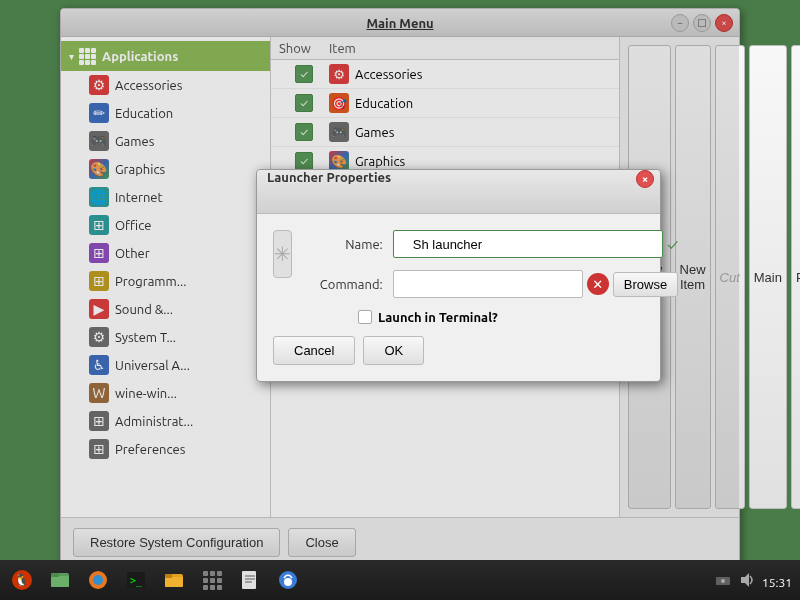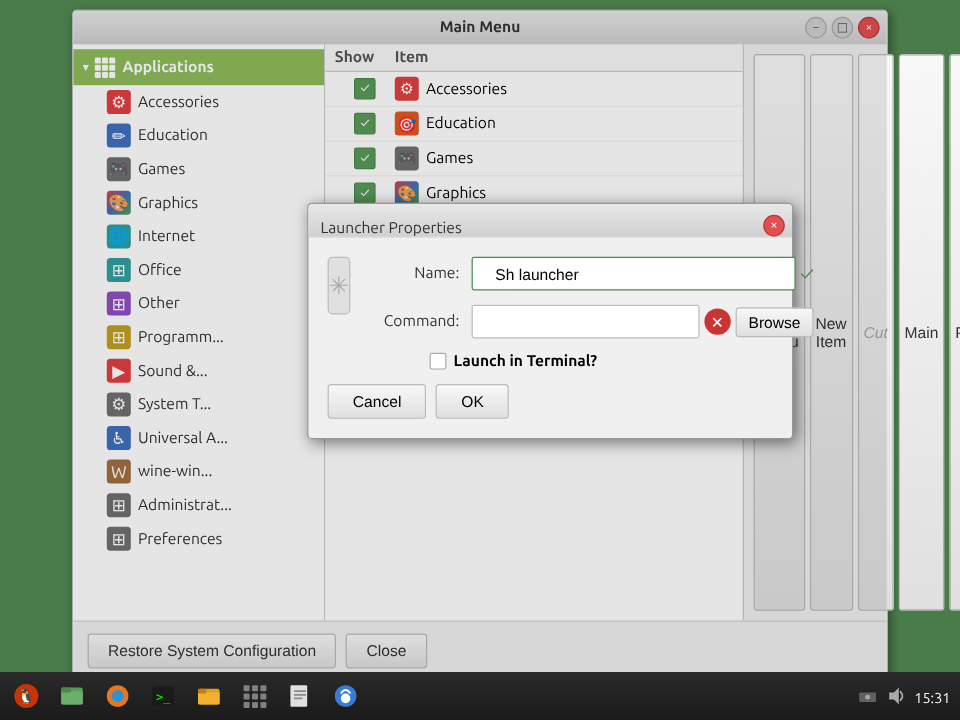--- a/index.html
+++ b/index.html
@@ -42,20 +42,21 @@
       display: flex;
       align-items: center;
       justify-content: center;
       position: relative;
     }
 
     .title-bar-text {
       font-size: 13px;
       font-weight: bold;
       color: #333;
+      text-decoration: underline;
     }
 
     .title-bar-buttons {
       position: absolute;
       right: 6px;
       display: flex;
       gap: 4px;
       align-items: center;
     }
 
@@ -139,21 +140,21 @@
       flex: 1;
       background: white;
       overflow-y: auto;
     }
 
     .panel-header {
       display: flex;
       border-bottom: 1px solid #ccc;
       padding: 4px 8px;
       background: #f8f8f8;
-      font-weight: bold;
+      font-weight: normal;
       color: #555;
     }
 
     .panel-header .col-show { width: 50px; }
     .panel-header .col-item { flex: 1; }
 
     .panel-row {
       display: flex;
       align-items: center;
       padding: 4px 8px;
@@ -259,25 +260,25 @@
       border: 1px solid #999;
       border-radius: 4px;
       box-shadow: 3px 3px 12px rgba(0,0,0,0.5);
       z-index: 100;
     }
 
     .dialog-title {
       background: linear-gradient(to bottom, #e8e8e8, #d0d0d0);
       border-bottom: 1px solid #bbb;
       border-radius: 4px 4px 0 0;
-      height: 28px;
-      display: flex;
-      align-items: flex-end;
+      height: 44px;
+      display: flex;
+      align-items: flex-start;
       padding: 0 10px;
-      font-weight: normal;
+      font-weight: bold;
       font-size: 13px;
       color: #333;
       position: relative;
     }
 
     .dialog-close {
       position: absolute;
       right: 6px;
       width: 18px;
       height: 18px;

